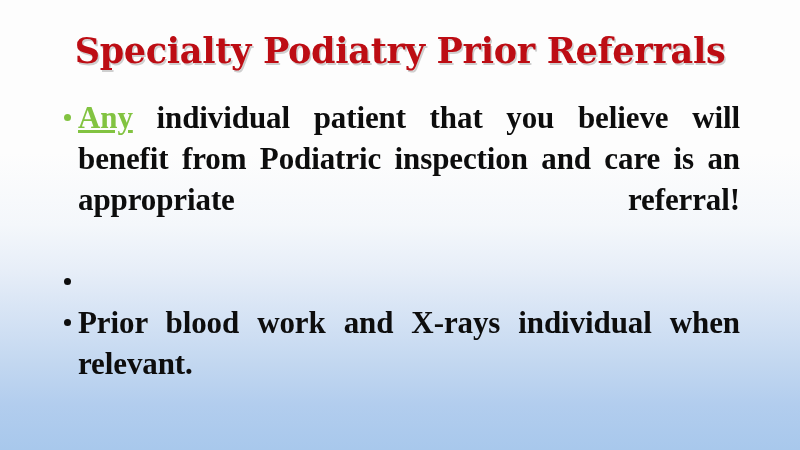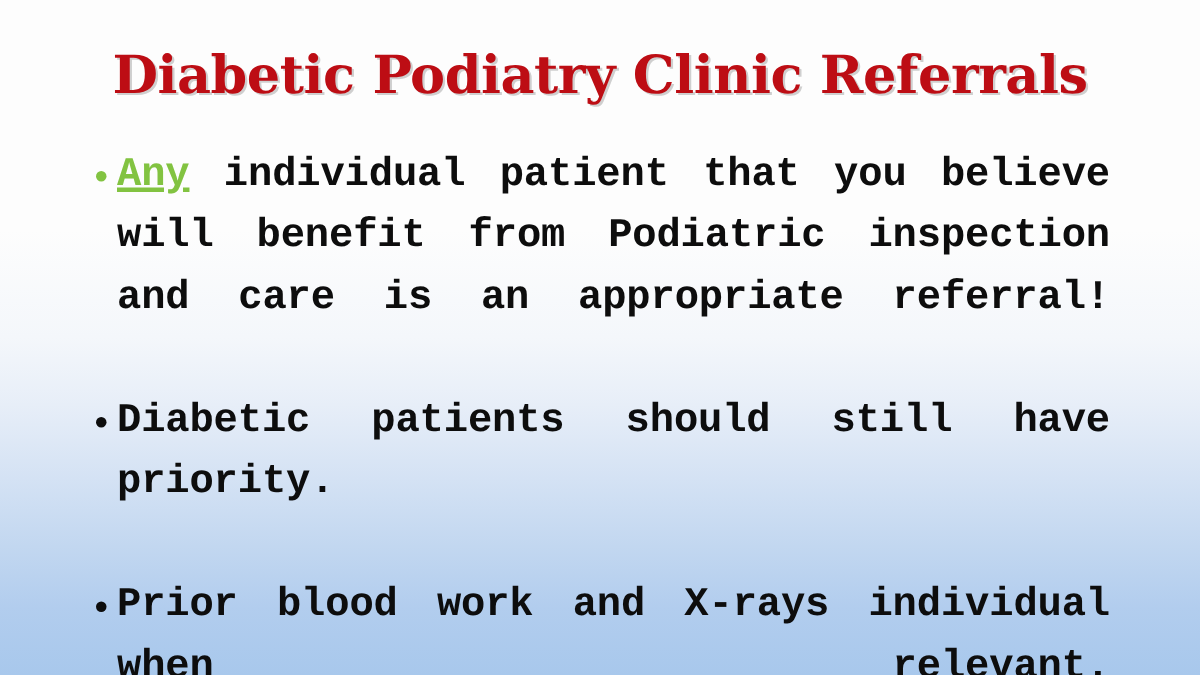--- a/index.html
+++ b/index.html
@@ -65,23 +65,23 @@
 
   ul.bullets {
     list-style: none;
     margin: 0;
     padding: 0;
   }
   ul.bullets > li {
     position: relative;
     padding-left: 16px;
     margin: 0;
-    font-family: Liberation Mono, monospace;
+    font-family: Liberation Serif, serif;
     font-weight: bold;
-    font-size: 27px;
+    font-size: 31px;
     line-height: 41px;
     color: #0d0d0d;
     text-align: justify;
     text-justify: inter-word;
     letter-spacing: -0.1px;
     width: 678px;
     box-sizing: border-box;
   }
   
   ul.bullets > li::after {
@@ -109,34 +109,33 @@
     text-decoration-thickness: 3px;
     text-underline-offset: 2px;
   }
 </style>
 </head>
 <body>
 
 <div id="slide">
 
   <div id="title-area">
-    <h1 id="slide-title">Diabetic Podiatry Clinic Referrals</h1>
+    <h1 id="slide-title">Specialty Podiatry Prior Referrals</h1>
   </div>
 
   <div id="body-area">
     <ul class="bullets">
 
       <li>
         <span class="bullet-dot green"></span>
         <span class="hl-green">Any</span><span> individual patient that you believe will benefit from Podiatric inspection and care is an appropriate referral!</span>
       </li>
 
       <li>
         <span class="bullet-dot"></span>
-        <span>Diabetic patients should still have priority.</span>
       </li>
 
       <li>
         <span class="bullet-dot"></span>
         <span>Prior blood work and X-rays individual when relevant.</span>
       </li>
 
     </ul>
   </div>
 

